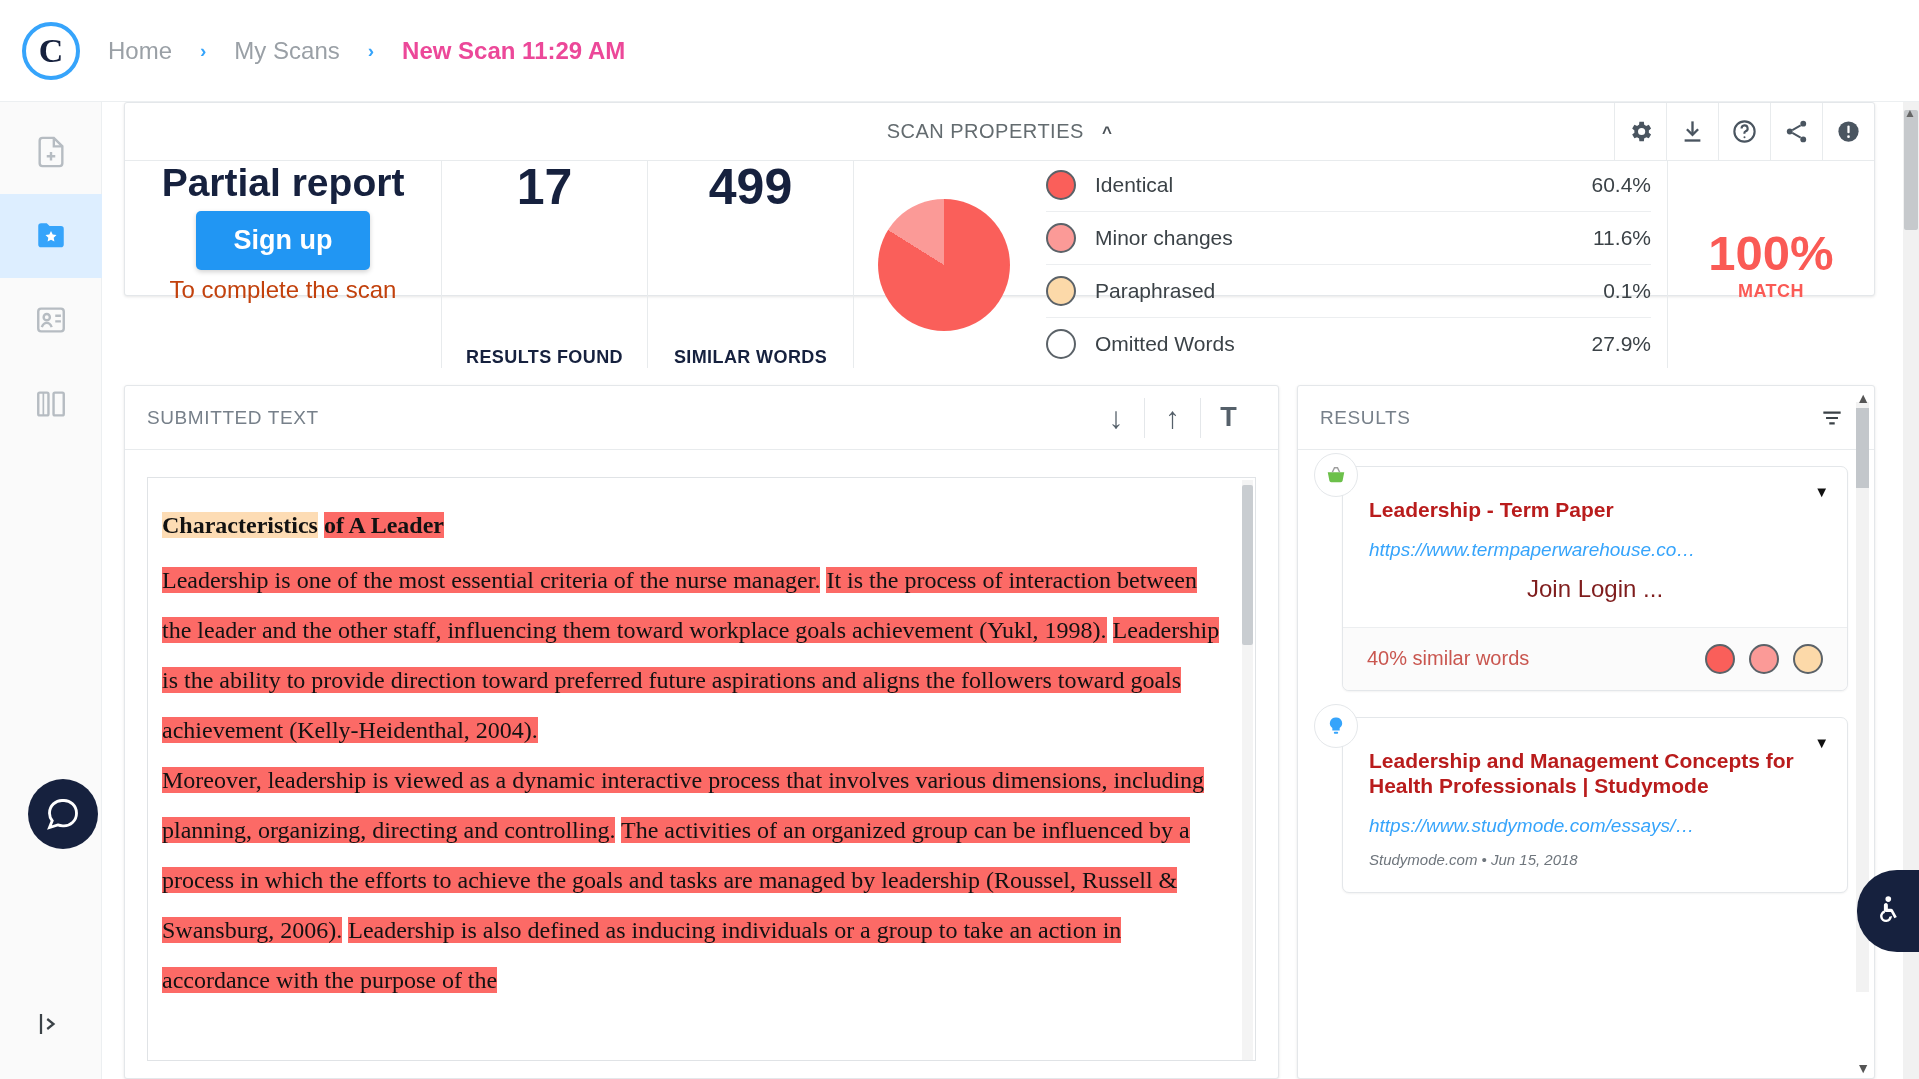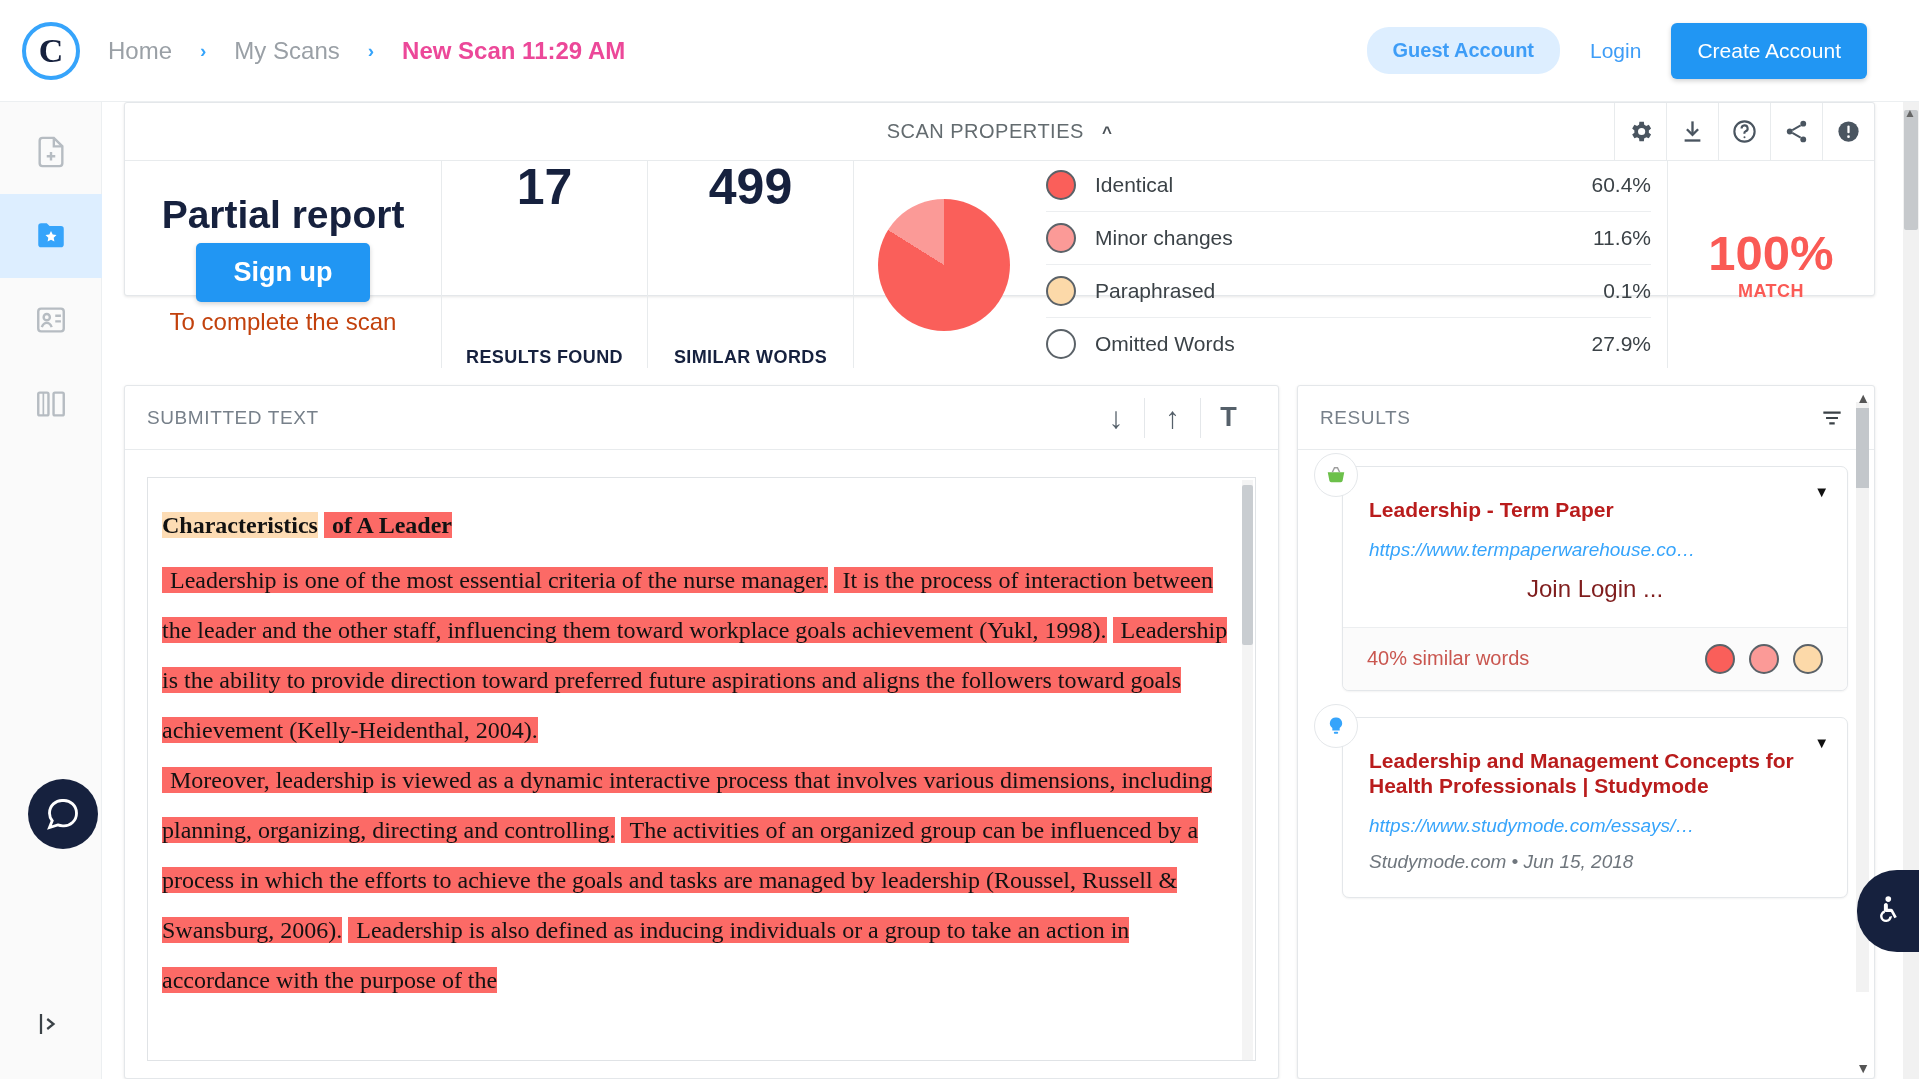--- a/index.html
+++ b/index.html
@@ -75,21 +75,21 @@
   .caret-up { display: inline-block; margin-left: 12px; color: #4a5157; font-size: 17px; font-weight: 700; }
   .scan-icons { margin-left: auto; display: flex; height: 100%; }
   .scan-icons .ic {
     width: 52px; display: flex; align-items: center; justify-content: center;
     border-left: 1px solid #e8ebed; cursor: pointer;
   }
   .scan-icons .ic svg { width: 27px; height: 27px; }
   .scan-body { display: flex; height: 207px; }
   .col-partial {
     width: 317px; border-right: 1px solid #e8ebed; display: flex;
-    flex-direction: column; align-items: center; justify-content: center; gap: 6px;
+    flex-direction: column; align-items: center; gap: 6px;
   }
   .partial-title { font-size: 39px; font-weight: 700; color: #16213e; }
   .signup-btn {
     background: #2196f3; color: #fff; border: none; border-radius: 5px;
     padding: 14px 38px; font-size: 27px; font-weight: 700; cursor: pointer;
     box-shadow: 0 2px 5px rgba(0,0,0,.18);
   }
   .partial-sub { font-size: 24px; color: #c2410c; font-weight: 400; }
   .col-stat {
     width: 206px; border-right: 1px solid #e8ebed; display: flex;
@@ -131,21 +131,21 @@
   .doc {
     position: relative; margin: 27px 22px 0 22px; height: 584px;
     border: 1px solid #e0e3e6; overflow: hidden; background: #fff;
   }
   .doc-inner { padding: 22px 26px 0 14px; }
   .doc p {
     font-family: "Liberation Serif", serif; font-size: 24px; color: #121212;
     line-height: 50px; margin: 0 0 0 0;
   }
   .doc p.heading { font-weight: 700; margin-bottom: 5px; }
-  .hl-red { background: #fc6a66; padding-left: 8px; }
+  .hl-red { background: #fc6a66; }
   .hl-peach { background: #fddcb4; }
   .doc-scroll {
     position: absolute; right: 2px; top: 2px; width: 11px; height: 580px;
     background: #f4f4f4;
   }
   .doc-thumb { position: absolute; right: 2px; top: 7px; width: 11px; height: 160px; background: #c9cdd1; border-radius: 2px; }
   
   .res-panel { position: absolute; left: 1195px; top: 283px; width: 578px; height: 694px; }
   .filter-ic { margin-left: auto; width: 40px; display:flex; align-items:center; justify-content:center; cursor:pointer; }
   .res-list { position: relative; padding: 16px 26px 0 26px; height: 608px; overflow: hidden; }
@@ -157,21 +157,21 @@
   .res-badge {
     position: absolute; left: -29px; top: -14px; width: 44px; height: 44px;
     border-radius: 50%; background: #fff; border: 1px solid #e4e7ea;
     display: flex; align-items: center; justify-content: center; z-index: 3;
   }
   .res-caret { position: absolute; right: 18px; top: 16px; color: #111; font-size: 15px; }
   .res-body { padding: 30px 26px 24px 26px; }
   .res-title { font-size: 21px; font-weight: 700; color: #b91c1c; line-height: 1.22; margin-bottom: 16px; }
   .res-url { font-size: 19px; font-style: italic; color: #36a4fb; margin-bottom: 14px; overflow: hidden; white-space: nowrap; text-overflow: ellipsis; }
   .res-snip { font-size: 24px; color: #7f1d1d; text-align: center; }
-  .res-meta { font-size: 19px; font-style: italic; color: #6f767d; }
+  .res-meta { font-size: 15px; font-style: italic; color: #6f767d; }
   .res-foot {
     border-top: 1px solid #eceef0; background: #fbfbfb; display: flex;
     align-items: center; padding: 16px 24px; border-radius: 0 0 7px 7px;
   }
   .res-sim { font-size: 20px; color: #c9564f; }
   .res-dots { margin-left: auto; display: flex; gap: 14px; }
   .res-dots .dot { width: 30px; height: 30px; }
   .res-scroll { position: absolute; right: 5px; top: 16px; width: 13px; height: 590px; background: #f2f2f2; }
   .res-thumb { position: absolute; right: 5px; top: 22px; width: 13px; height: 80px; background: #c3c7cb; }
   .res-arrow { position: absolute; right: 4px; font-size: 14px; color: #555; }
@@ -193,25 +193,20 @@
     <div class="logo">
       <span>C</span>
     </div>
   </div>
   <div class="breadcrumb">
     <span class="crumb">Home</span>
     <span class="chev">›</span>
     <span class="crumb">My Scans</span>
     <span class="chev">›</span>
     <span class="crumb active">New Scan 11:29 AM</span>
-  </div>
-  <div class="header-right">
-    <div class="guest-pill">Guest Account</div>
-    <a class="login-link">Login</a>
-    <button class="create-btn">Create Account</button>
   </div>
 </div>
 
 <div class="sidebar">
   <div class="side-item" style="margin-top:8px">
     <svg viewBox="0 0 24 24" fill="none" stroke="#b6bcc2" stroke-width="1.7">
       <path d="M14 2H6a2 2 0 0 0-2 2v16a2 2 0 0 0 2 2h12a2 2 0 0 0 2-2V8z"></path>
         <path d="M14 2v6h6"></path>
         <path d="M12 12v6M9 15h6"></path>
     </svg>

